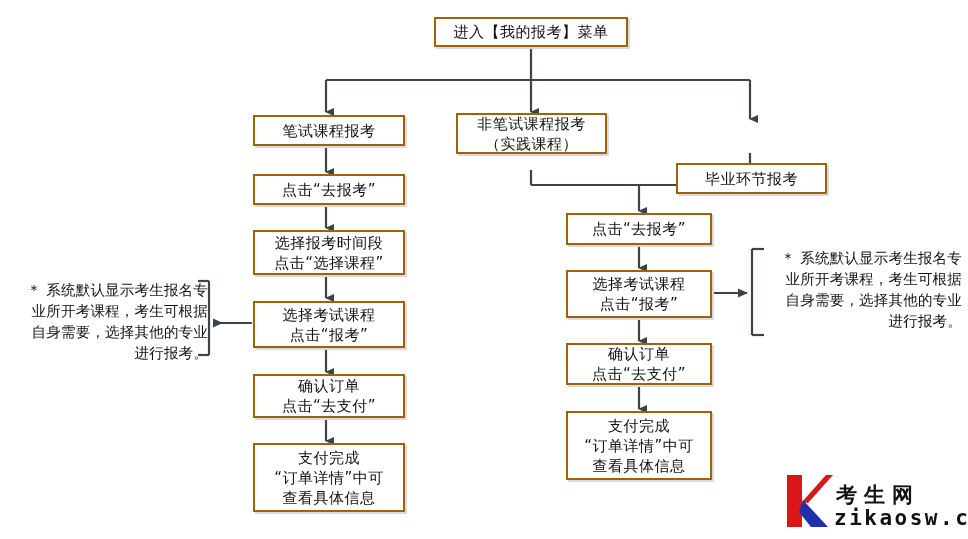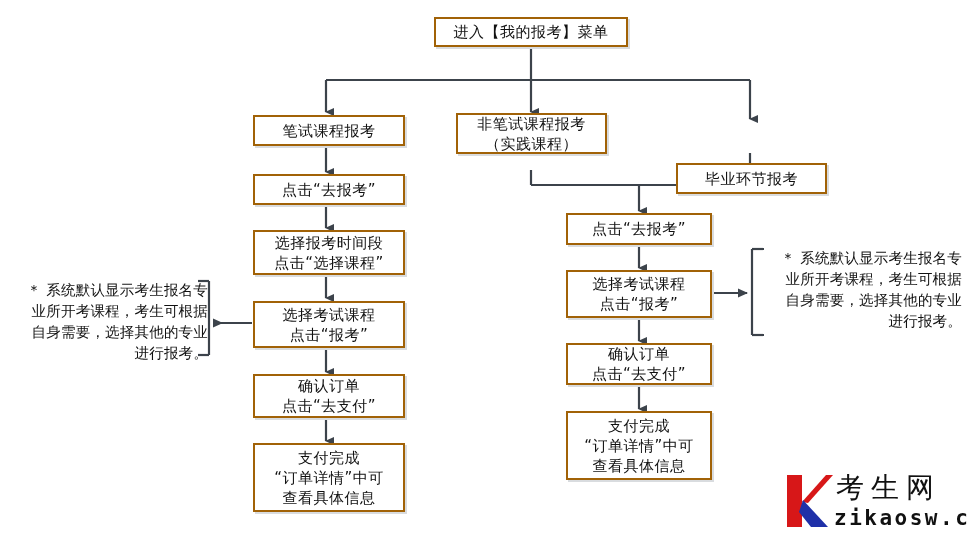--- a/index.html
+++ b/index.html
@@ -50,23 +50,23 @@
     text-align: right;
     z-index: 3;
   }
   .watermark {
     position: absolute;
     z-index: 5;
   }
   .wm-text-main {
     position: absolute;
     left: 50px;
-    top: 1px;
-    font-size: 28px;
-    font-weight: normal;
+    top: 8px;
+    font-size: 21px;
+    font-weight: bold;
     letter-spacing: 7px;
     color: #111111;
     line-height: 34px;
   }
   .wm-text-sub {
     position: absolute;
     left: 48px;
     top: 36px;
     font-size: 21px;
     font-weight: bold;

